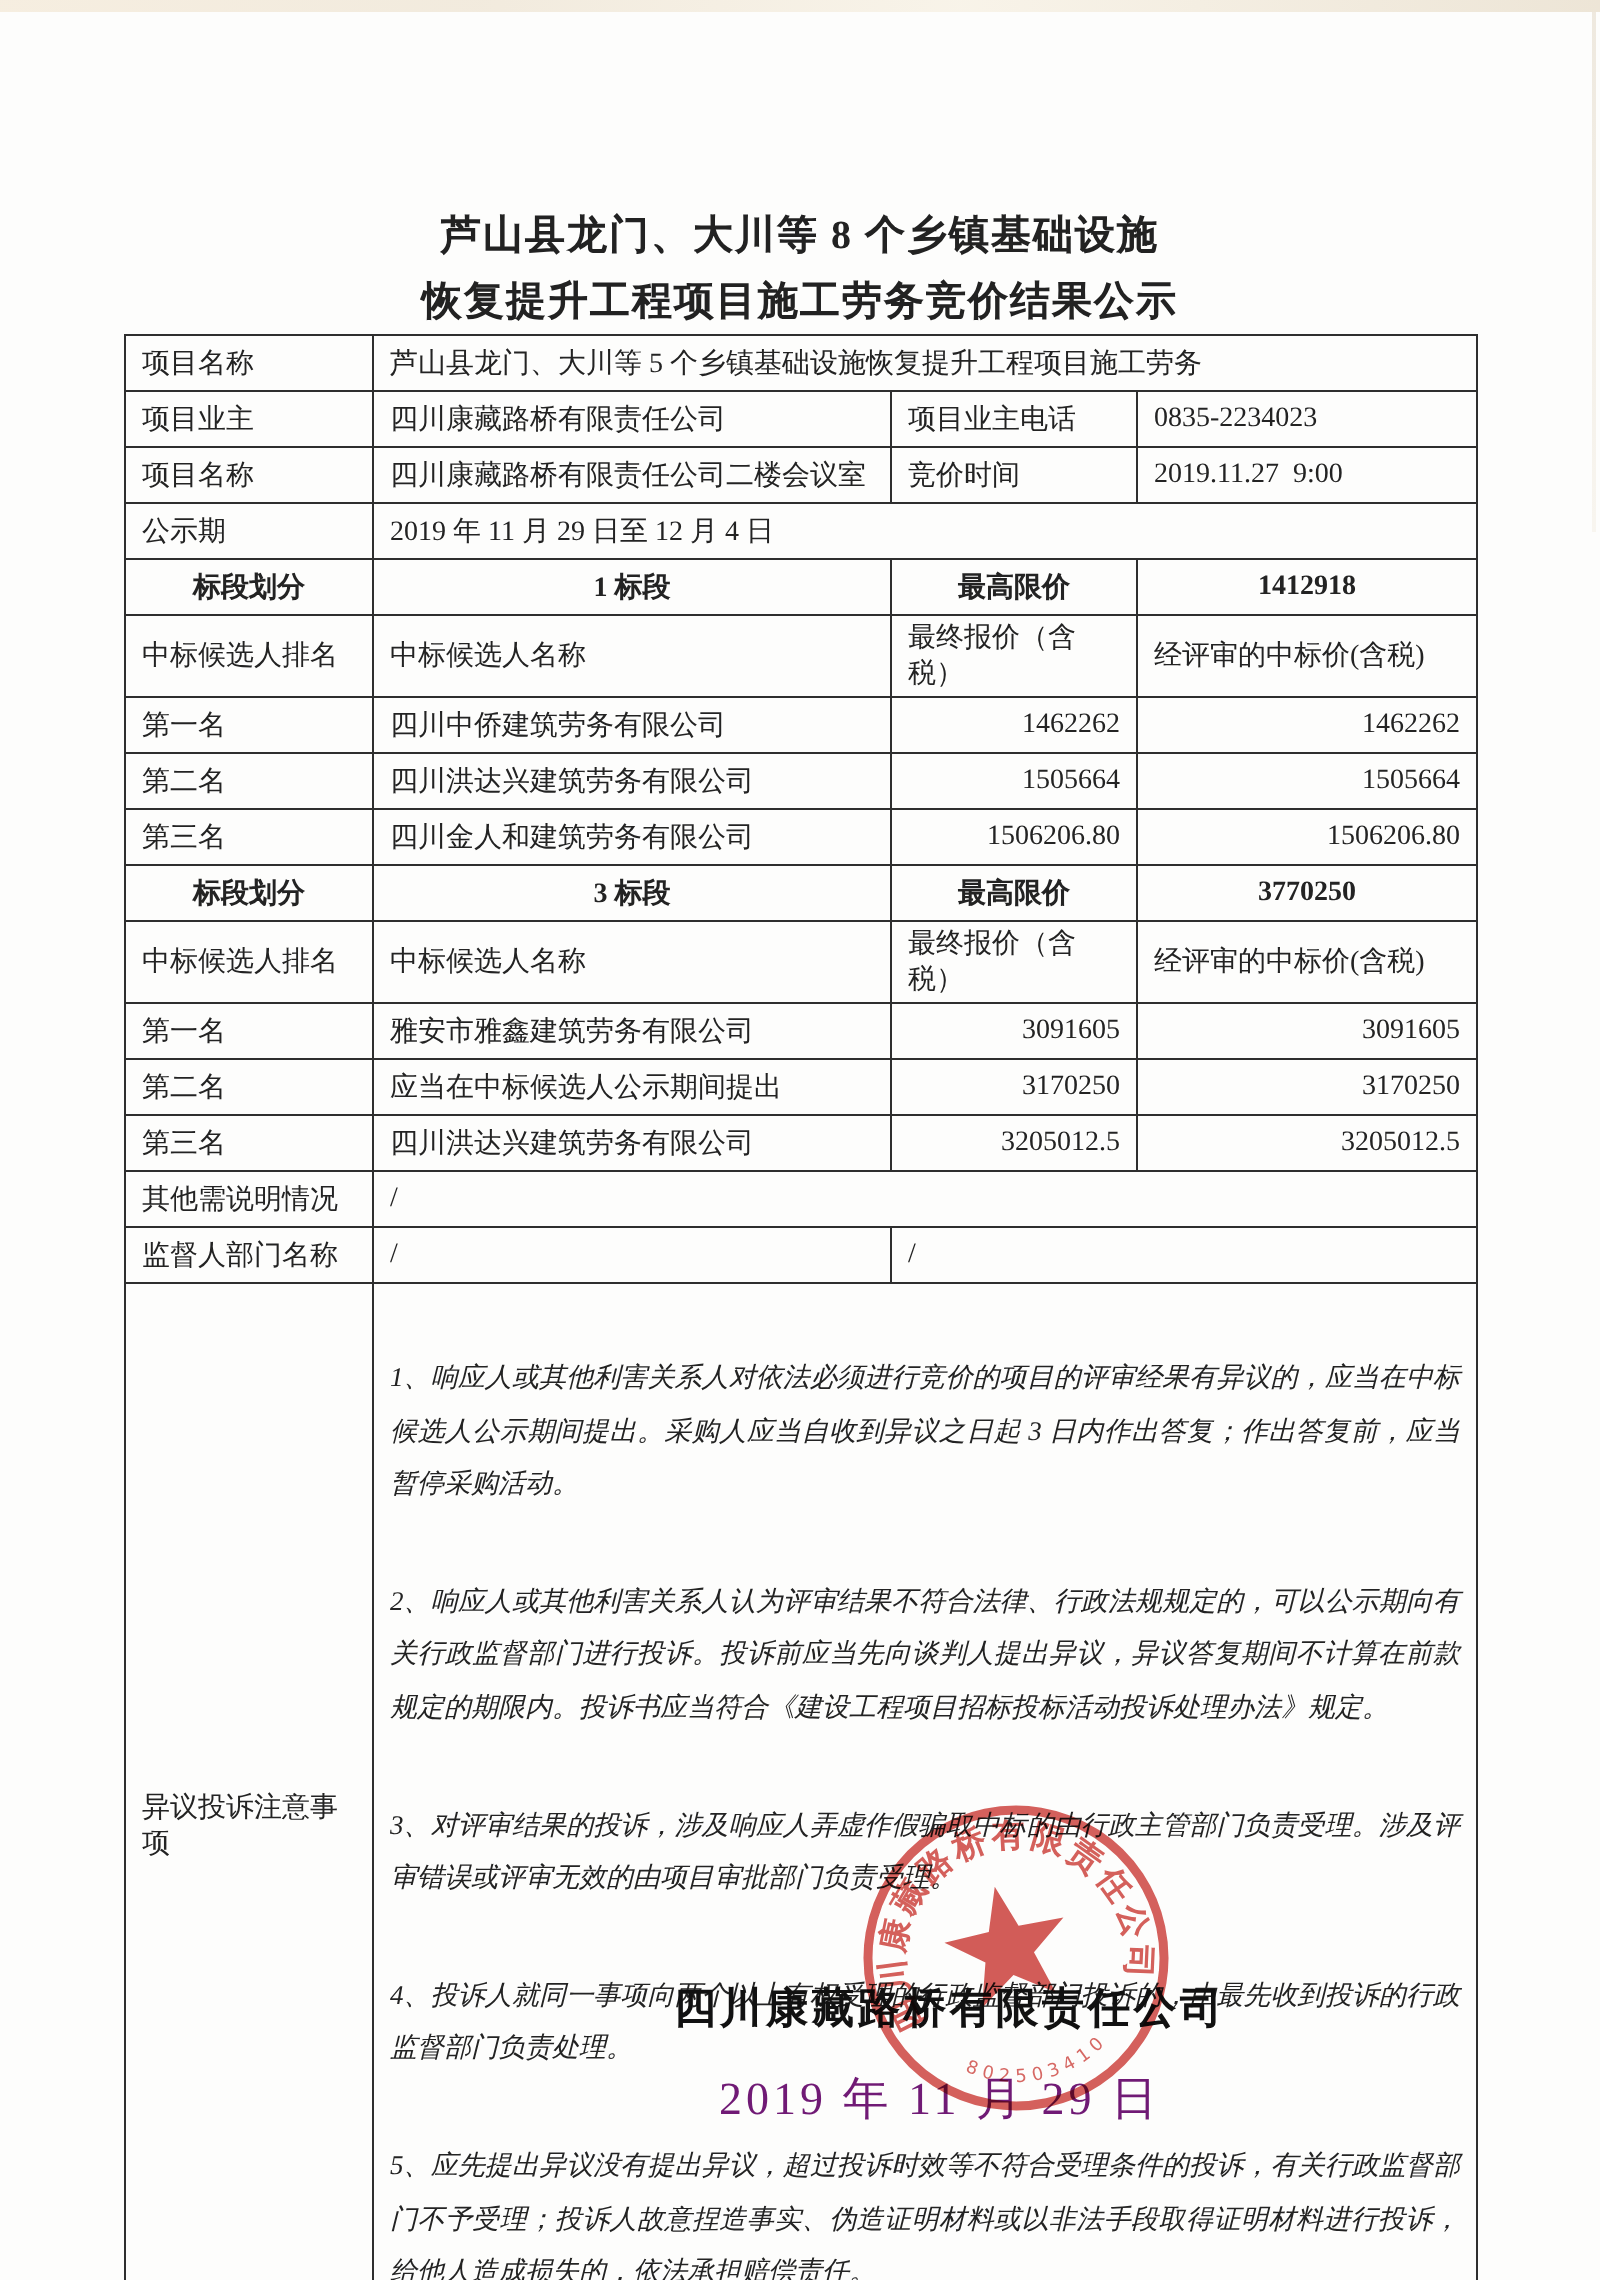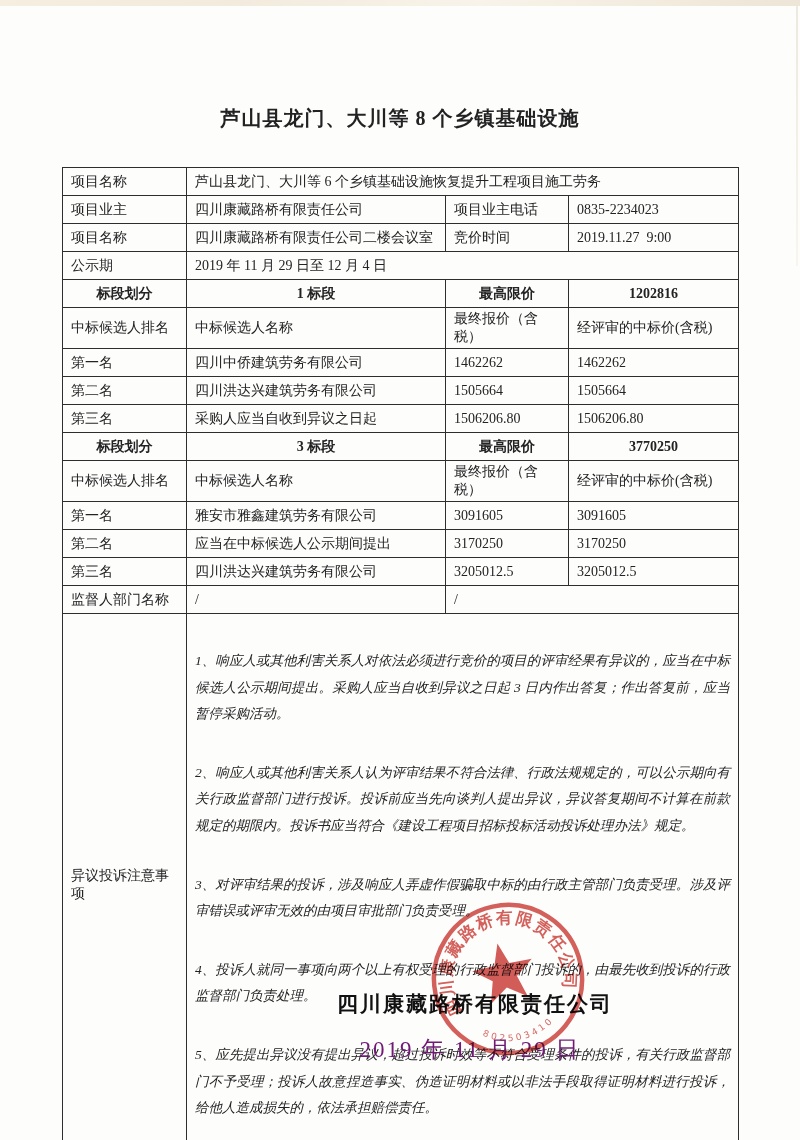--- a/index.html
+++ b/index.html
@@ -23,21 +23,21 @@
   table.doc {
     position:absolute; left:62px; top:167px; width:676px;
     border-collapse:collapse; table-layout:fixed;
     font-size:14px; color:#232323;
   }
   table.doc td {
     border:1.6px solid #2e2e2e; padding:2px 8px; vertical-align:middle;
     white-space:pre-wrap; overflow:hidden;
   }
   table.doc tr.r { height:28px;margin-top:12px; }
-  td.num { text-align:left; padding:2px 4px; }
+  td.num { text-align:right; padding:2px 4px; }
   tr.bold td { font-weight:bold;text-align:center; }
   td.notes-label { vertical-align:middle; }
   td.notes-body { vertical-align:top; padding:6px 10px 4px 12px; }
   .notes-body p { font-size:13.5px; line-height:26.6px; text-align:justify;font-style:italic; }
   .footer-company {
     position:absolute; left:255px; top:990px; width:440px; text-align:center;
     font-size:21px; font-weight:bold; letter-spacing:2px; color:#111;
   }
   .footer-date {
     position:absolute; left:255px; top:1034px; width:430px; text-align:center;
@@ -51,33 +51,34 @@
 </style>
 </head>
 <body>
 
 <div class="page">
   <div class="scan-edge-top"></div>
   <div class="scan-edge-right"></div>
 
   <div class="title-block">
     <div class="title-line">芦山县龙门、大川等 8 个乡镇基础设施</div>
+    <div class="title-line">恢复提升工程项目施工劳务竞价结果公示</div>
   </div>
 
   <table class="doc">
     <colgroup>
         <col style="width:124px">
         <col style="width:259px">
         <col style="width:123px">
         <col style="width:170px">
       </colgroup>
     <tbody>
       <tr class="r">
         <td>项目名称</td>
-        <td colspan="3">芦山县龙门、大川等 6 个乡镇基础设施恢复提升工程项目施工劳务</td>
+        <td colspan="3">芦山县龙门、大川等 5 个乡镇基础设施恢复提升工程项目施工劳务</td>
       </tr>
       <tr class="r">
         <td>项目业主</td>
         <td>四川康藏路桥有限责任公司</td>
         <td>项目业主电话</td>
         <td>0835-2234023</td>
       </tr>
       <tr class="r">
         <td>项目名称</td>
         <td>四川康藏路桥有限责任公司二楼会议室</td>
@@ -85,21 +86,21 @@
         <td>2019.11.27  9:00</td>
       </tr>
       <tr class="r">
         <td>公示期</td>
         <td colspan="3">2019 年 11 月 29 日至 12 月 4 日</td>
       </tr>
       <tr class="r bold">
         <td>标段划分</td>
         <td>1 标段</td>
         <td>最高限价</td>
-        <td>1202816</td>
+        <td>1412918</td>
       </tr>
       <tr class="r">
         <td>中标候选人排名</td>
         <td>中标候选人名称</td>
         <td>最终报价（含税）</td>
         <td>经评审的中标价(含税)</td>
       </tr>
       <tr class="r">
         <td>第一名</td>
         <td>四川中侨建筑劳务有限公司</td>
@@ -107,21 +108,21 @@
         <td class="num">1462262</td>
       </tr>
       <tr class="r">
         <td>第二名</td>
         <td>四川洪达兴建筑劳务有限公司</td>
         <td class="num">1505664</td>
         <td class="num">1505664</td>
       </tr>
       <tr class="r">
         <td>第三名</td>
-        <td>采购人应当自收到异议之日起</td>
+        <td>四川金人和建筑劳务有限公司</td>
         <td class="num">1506206.80</td>
         <td class="num">1506206.80</td>
       </tr>
       <tr class="r bold">
         <td>标段划分</td>
         <td>3 标段</td>
         <td>最高限价</td>
         <td>3770250</td>
       </tr>
       <tr class="r">
@@ -140,20 +141,24 @@
         <td>第二名</td>
         <td>应当在中标候选人公示期间提出</td>
         <td class="num">3170250</td>
         <td class="num">3170250</td>
       </tr>
       <tr class="r">
         <td>第三名</td>
         <td>四川洪达兴建筑劳务有限公司</td>
         <td class="num">3205012.5</td>
         <td class="num">3205012.5</td>
+      </tr>
+      <tr class="r">
+        <td>其他需说明情况</td>
+        <td colspan="3">/</td>
       </tr>
       <tr class="r">
         <td>监督人部门名称</td>
         <td>/</td>
         <td colspan="2">/</td>
       </tr>
       <tr style="height:373px;">
         <td class="notes-label">异议投诉注意事项</td>
         <td colspan="3" class="notes-body">
           <p>1、响应人或其他利害关系人对依法必须进行竞价的项目的评审经果有异议的，应当在中标候选人公示期间提出。采购人应当自收到异议之日起 3 日内作出答复；作出答复前，应当暂停采购活动。</p>

